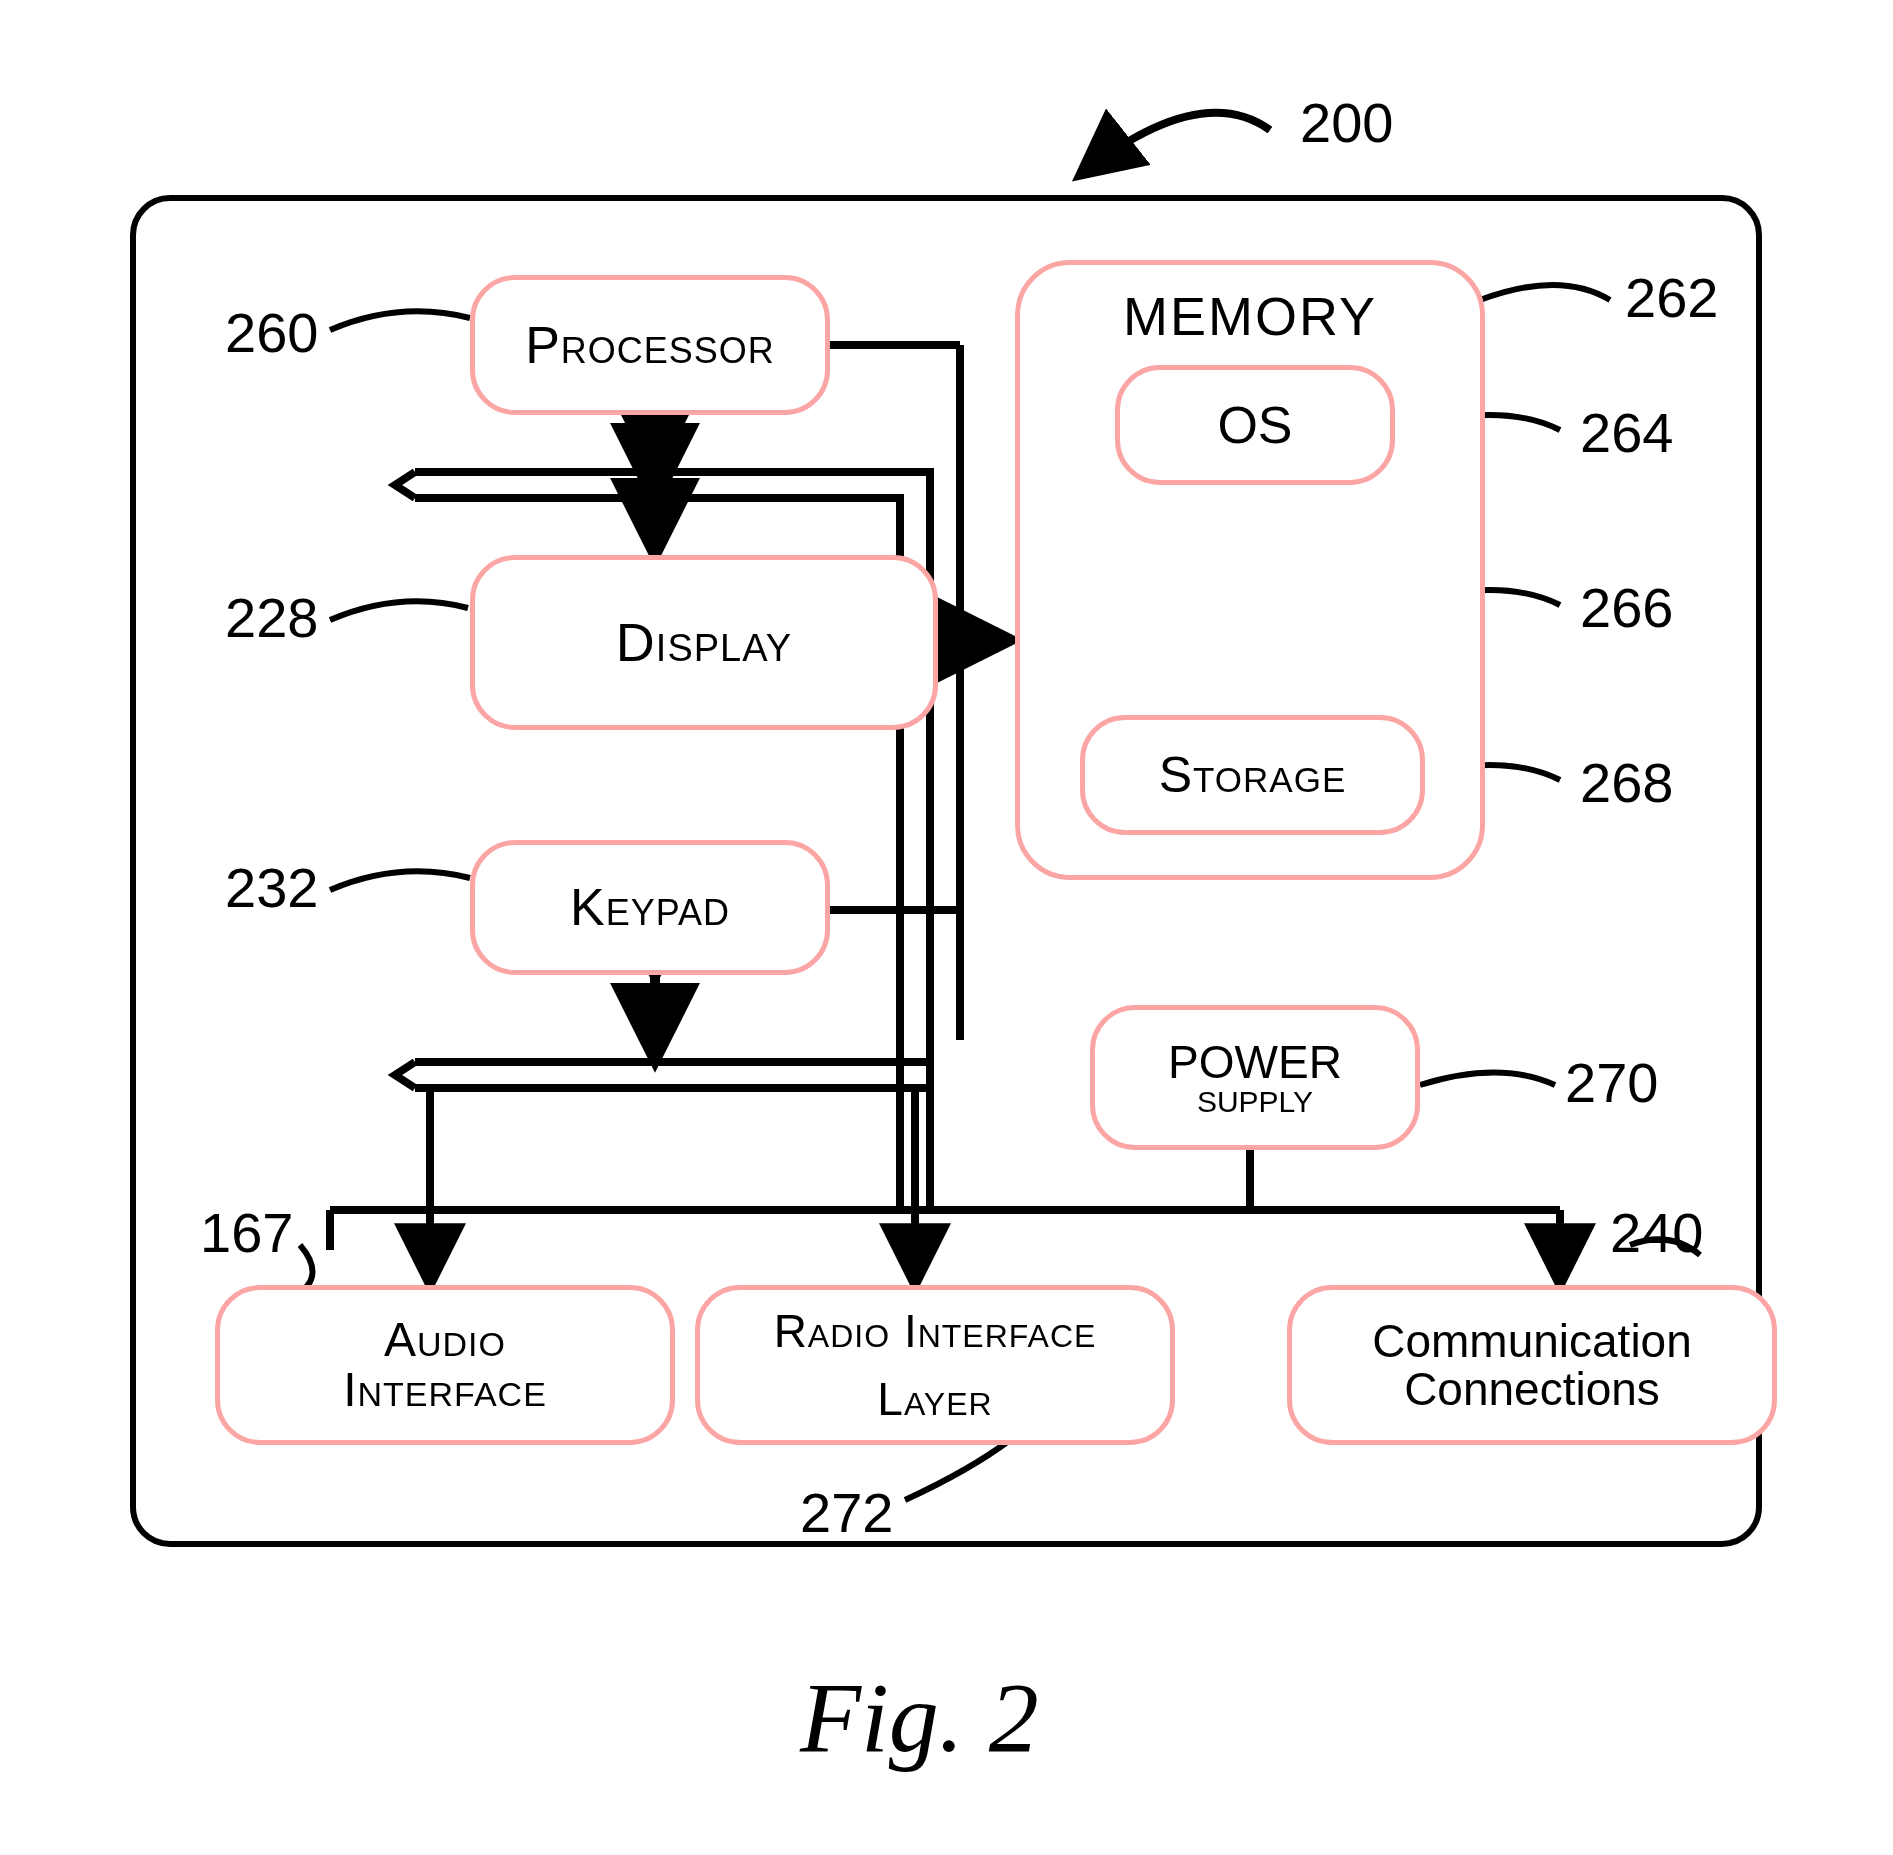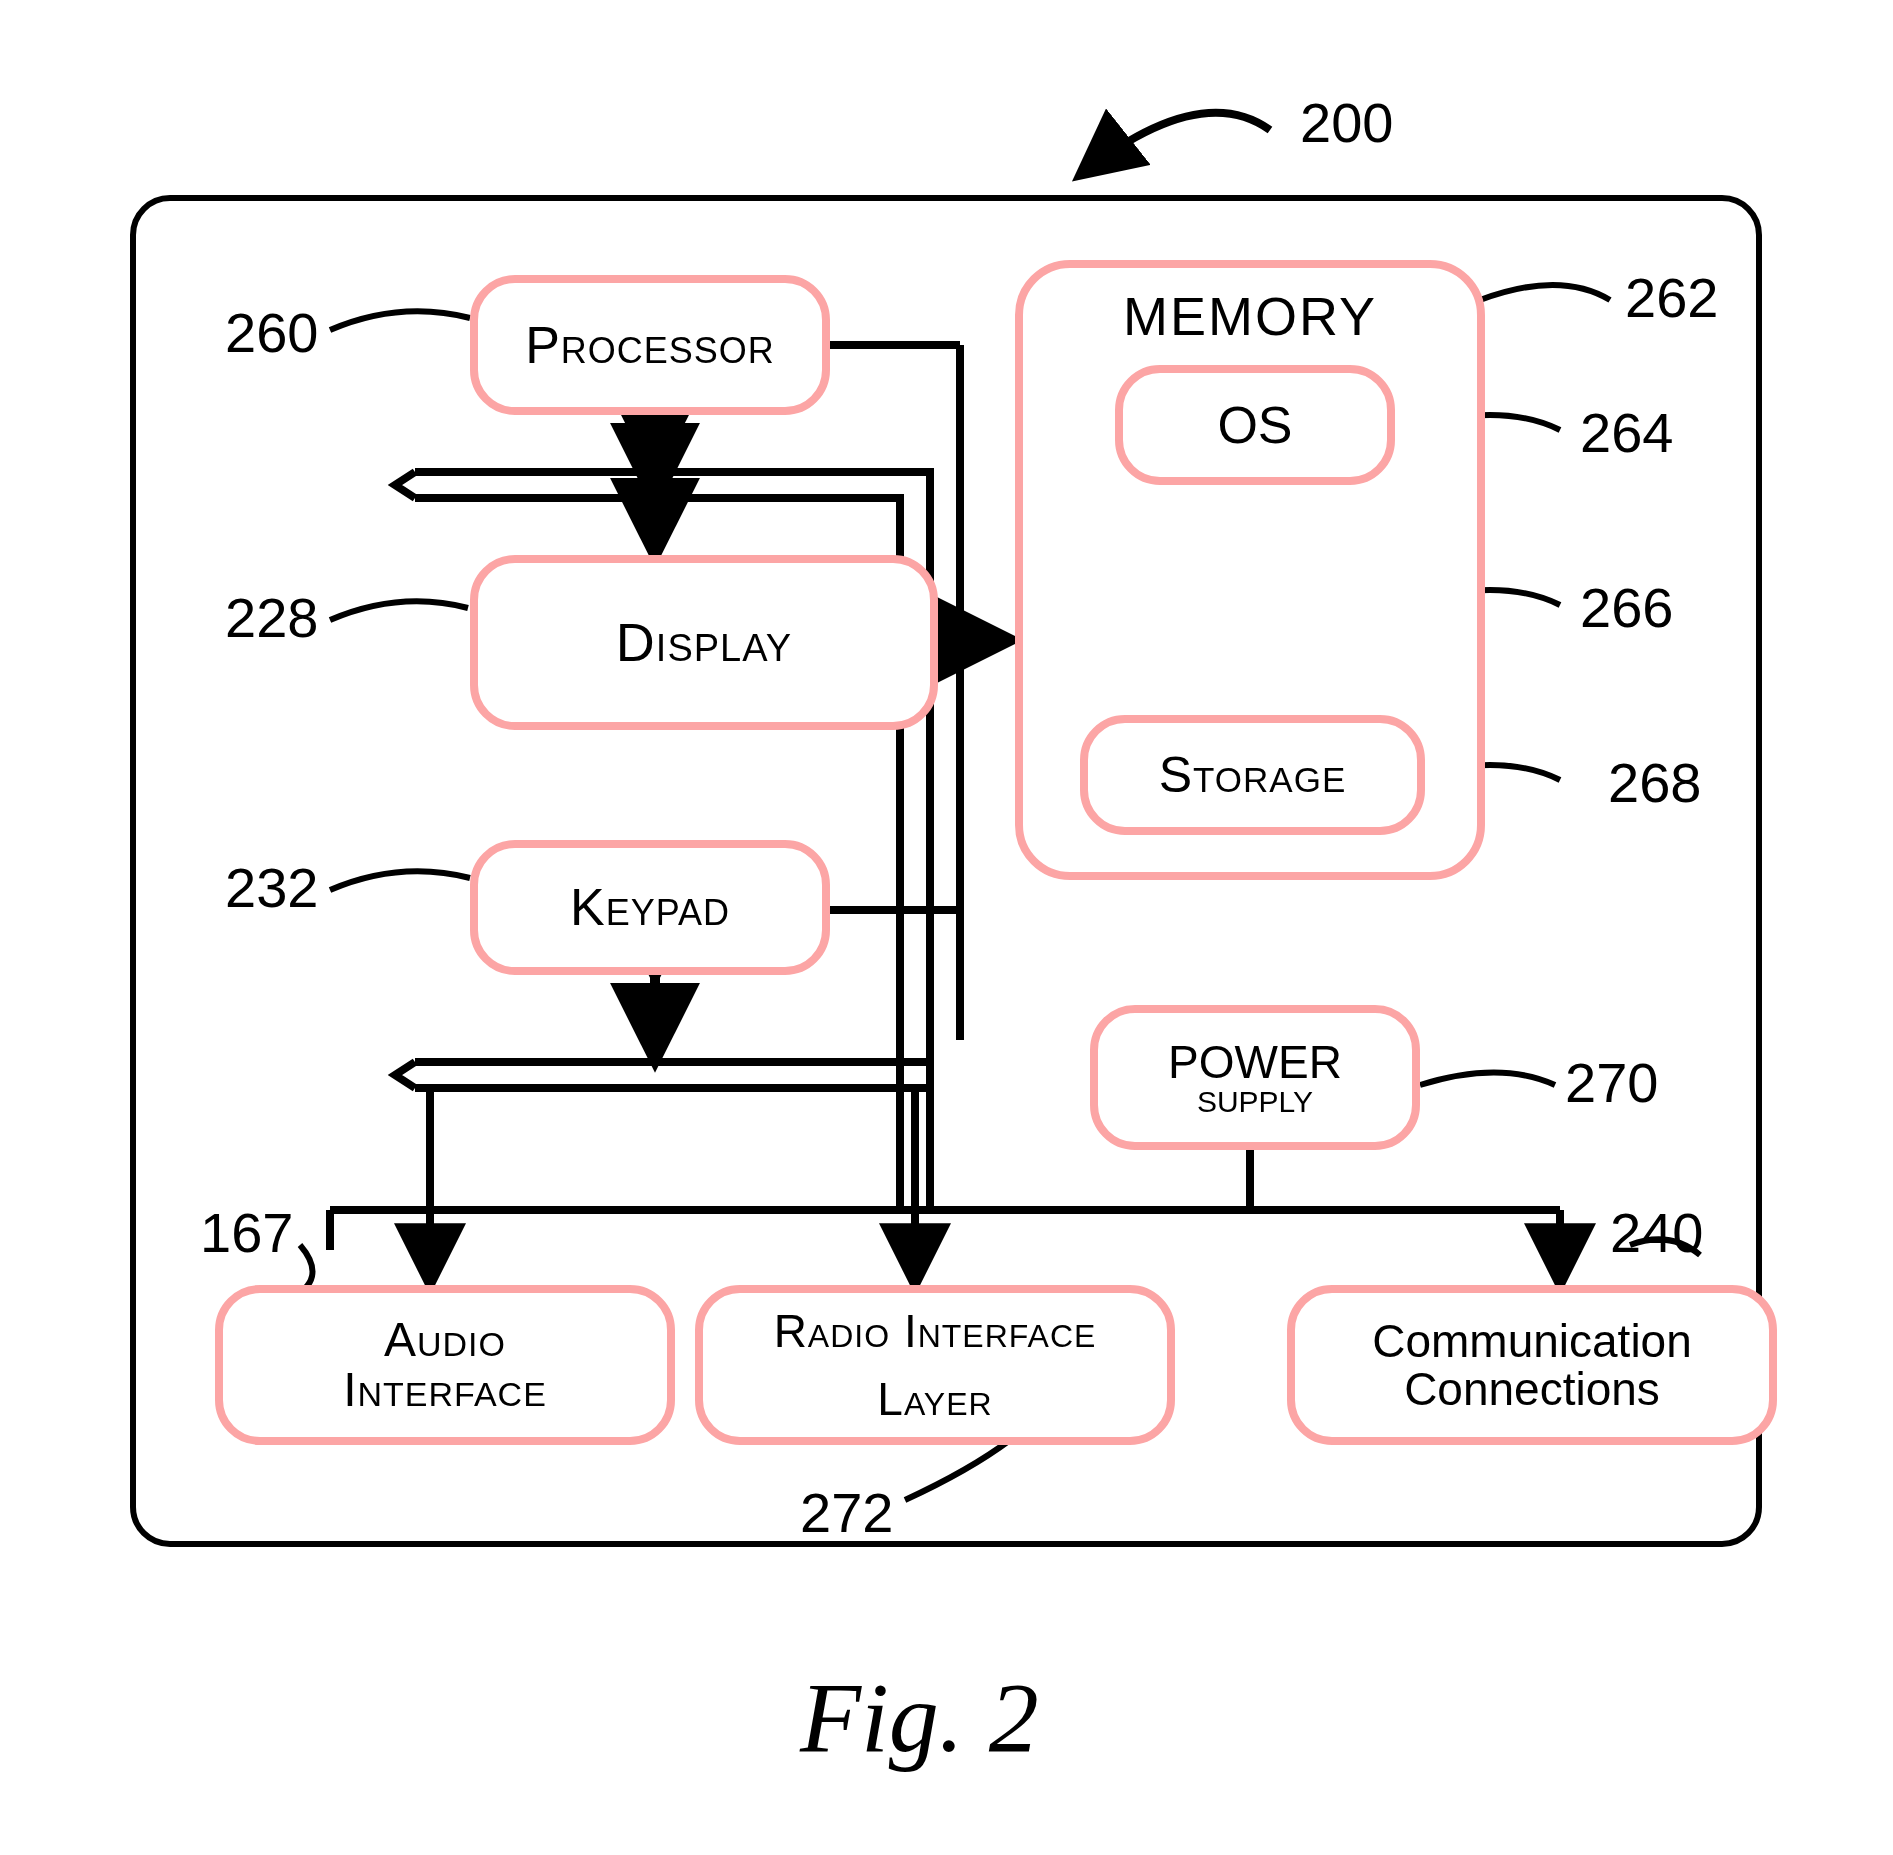--- a/index.html
+++ b/index.html
@@ -19,21 +19,21 @@
     position: absolute;
     left: 130px;
     top: 195px;
     width: 1620px;
     height: 1340px;
     border: 6px solid #000;
     border-radius: 40px;
   }
   .block {
     position: absolute;
-    border: 8px solid #fca5a5;
+    border: 5px solid #fca5a5;
     border-radius: 45px;
     background: #fff;
     text-align: center;
     box-sizing: border-box;
     display: flex;
     flex-direction: column;
     justify-content: center;
     align-items: center;
     padding: 6px 10px;
     line-height: 1.05;
@@ -190,17 +190,17 @@
   <div class="ref" style="left:225px;  top:300px;">260</div>
   <div class="ref" style="left:225px;  top:585px;">228</div>
   <div class="ref" style="left:225px;  top:855px;">232</div>
   <div class="ref" style="left:200px;  top:1200px;">167</div>
   <div class="ref" style="left:800px;  top:1480px;">272</div>
   <div class="ref" style="left:1610px; top:1200px;">240</div>
   <div class="ref" style="left:1565px; top:1050px;">270</div>
   <div class="ref" style="left:1625px; top:265px;">262</div>
   <div class="ref" style="left:1580px; top:400px;">264</div>
   <div class="ref" style="left:1580px; top:575px;">266</div>
-  <div class="ref" style="left:1580px; top:750px;margin-left:28px;">268</div>
+  <div class="ref" style="left:1580px; top:750px;">268</div>
 
   <div class="fig-caption" style="left:800px; top:1660px;">Fig. 2</div>
 
 </div>
 
 </body></html>

